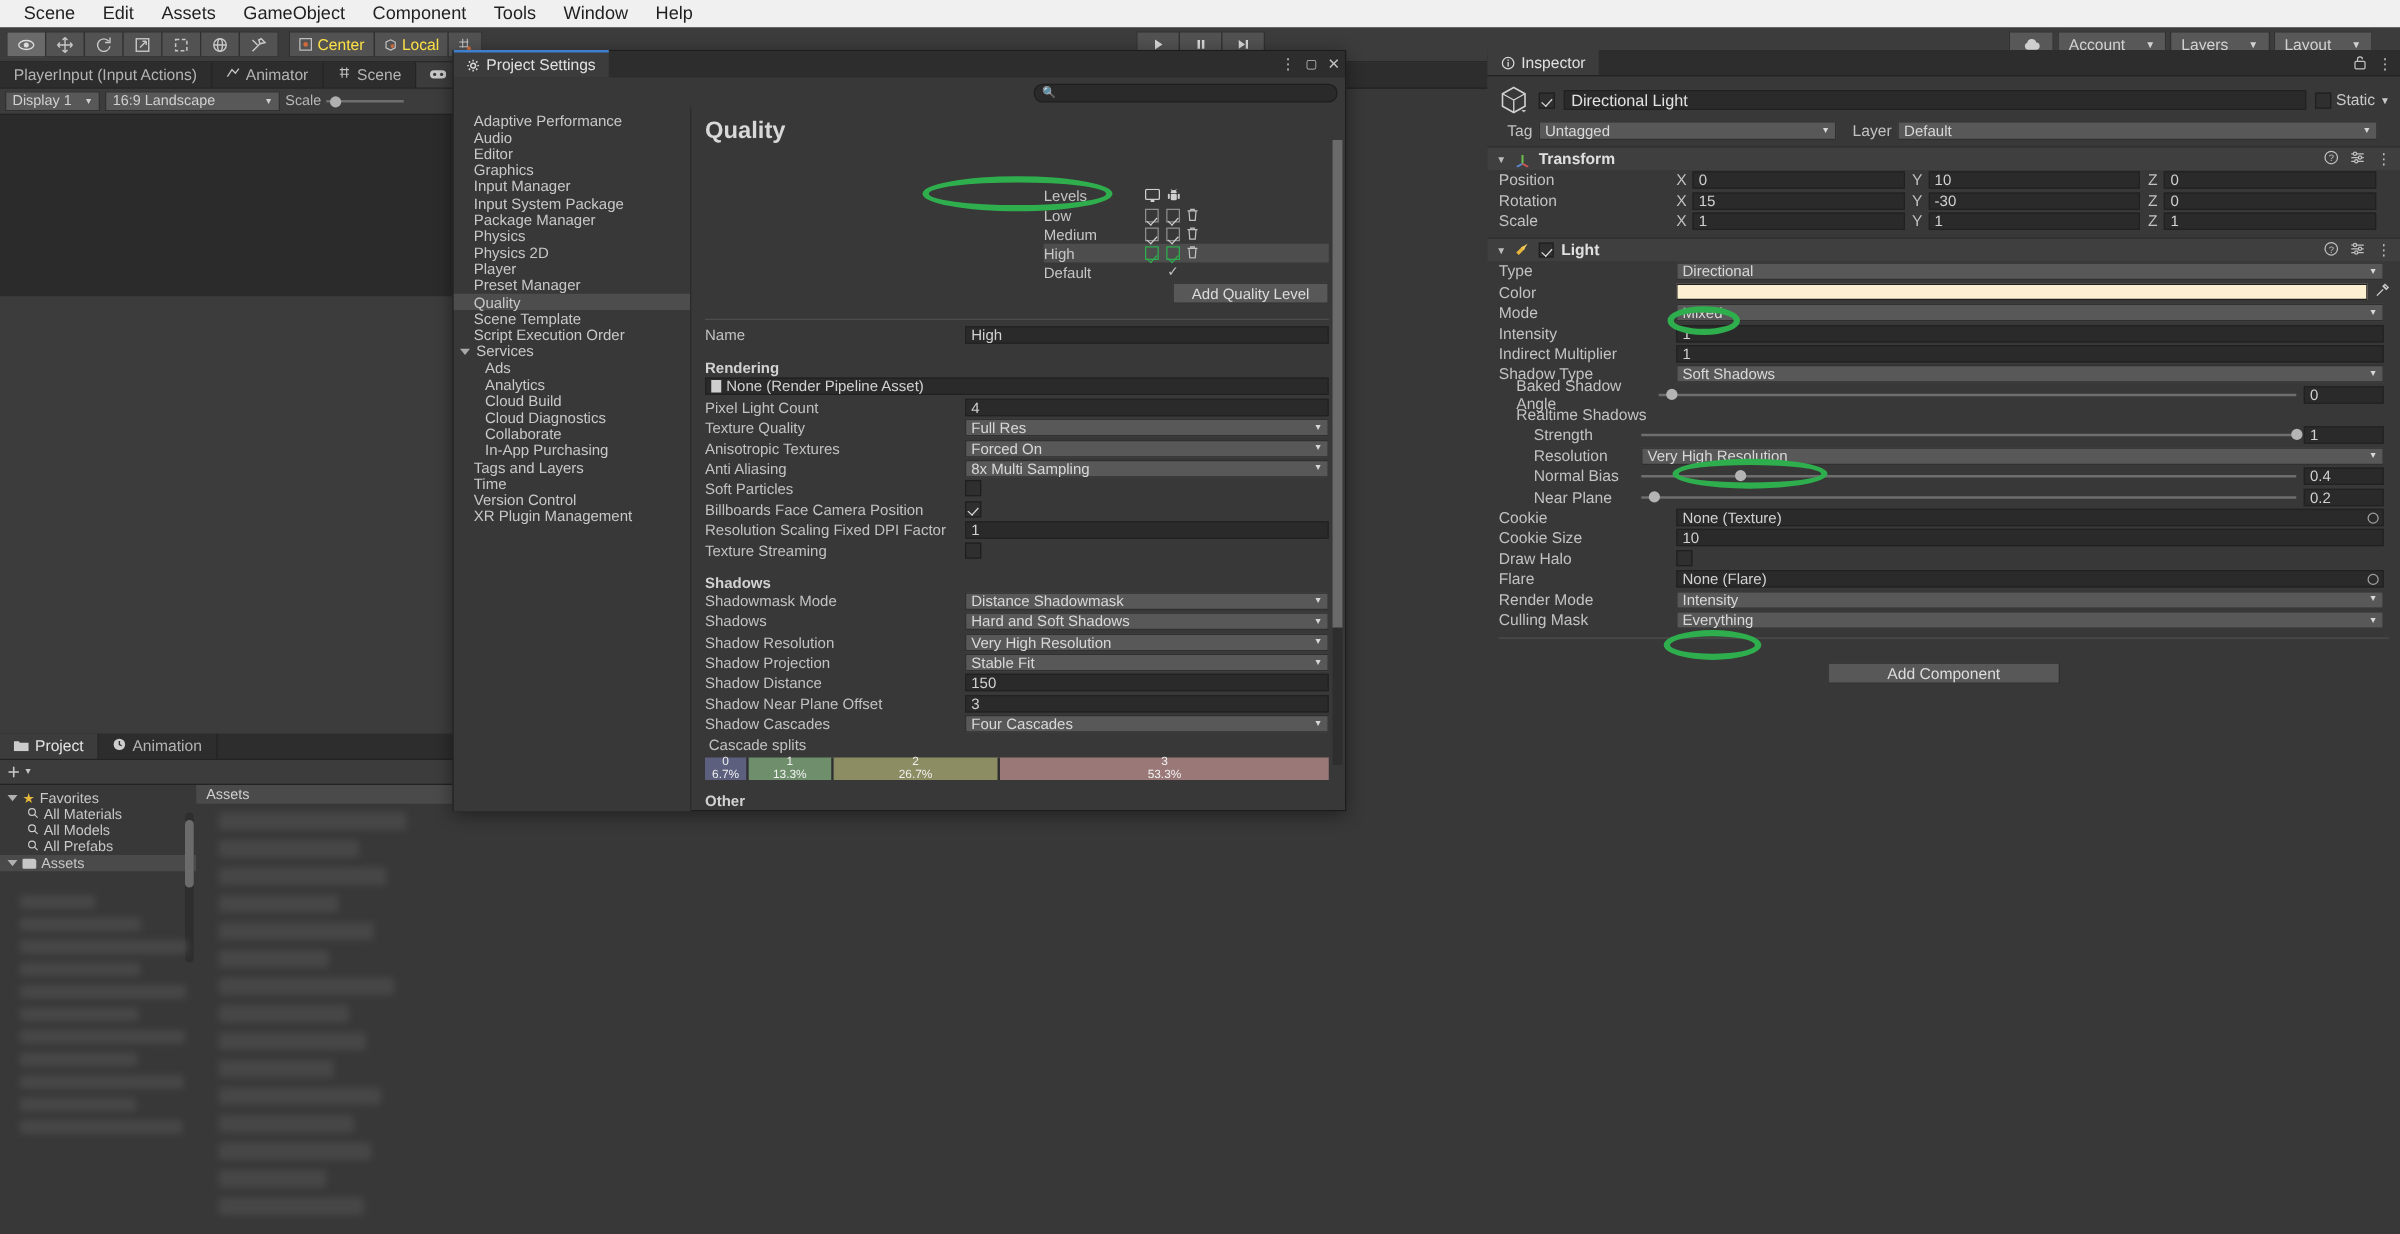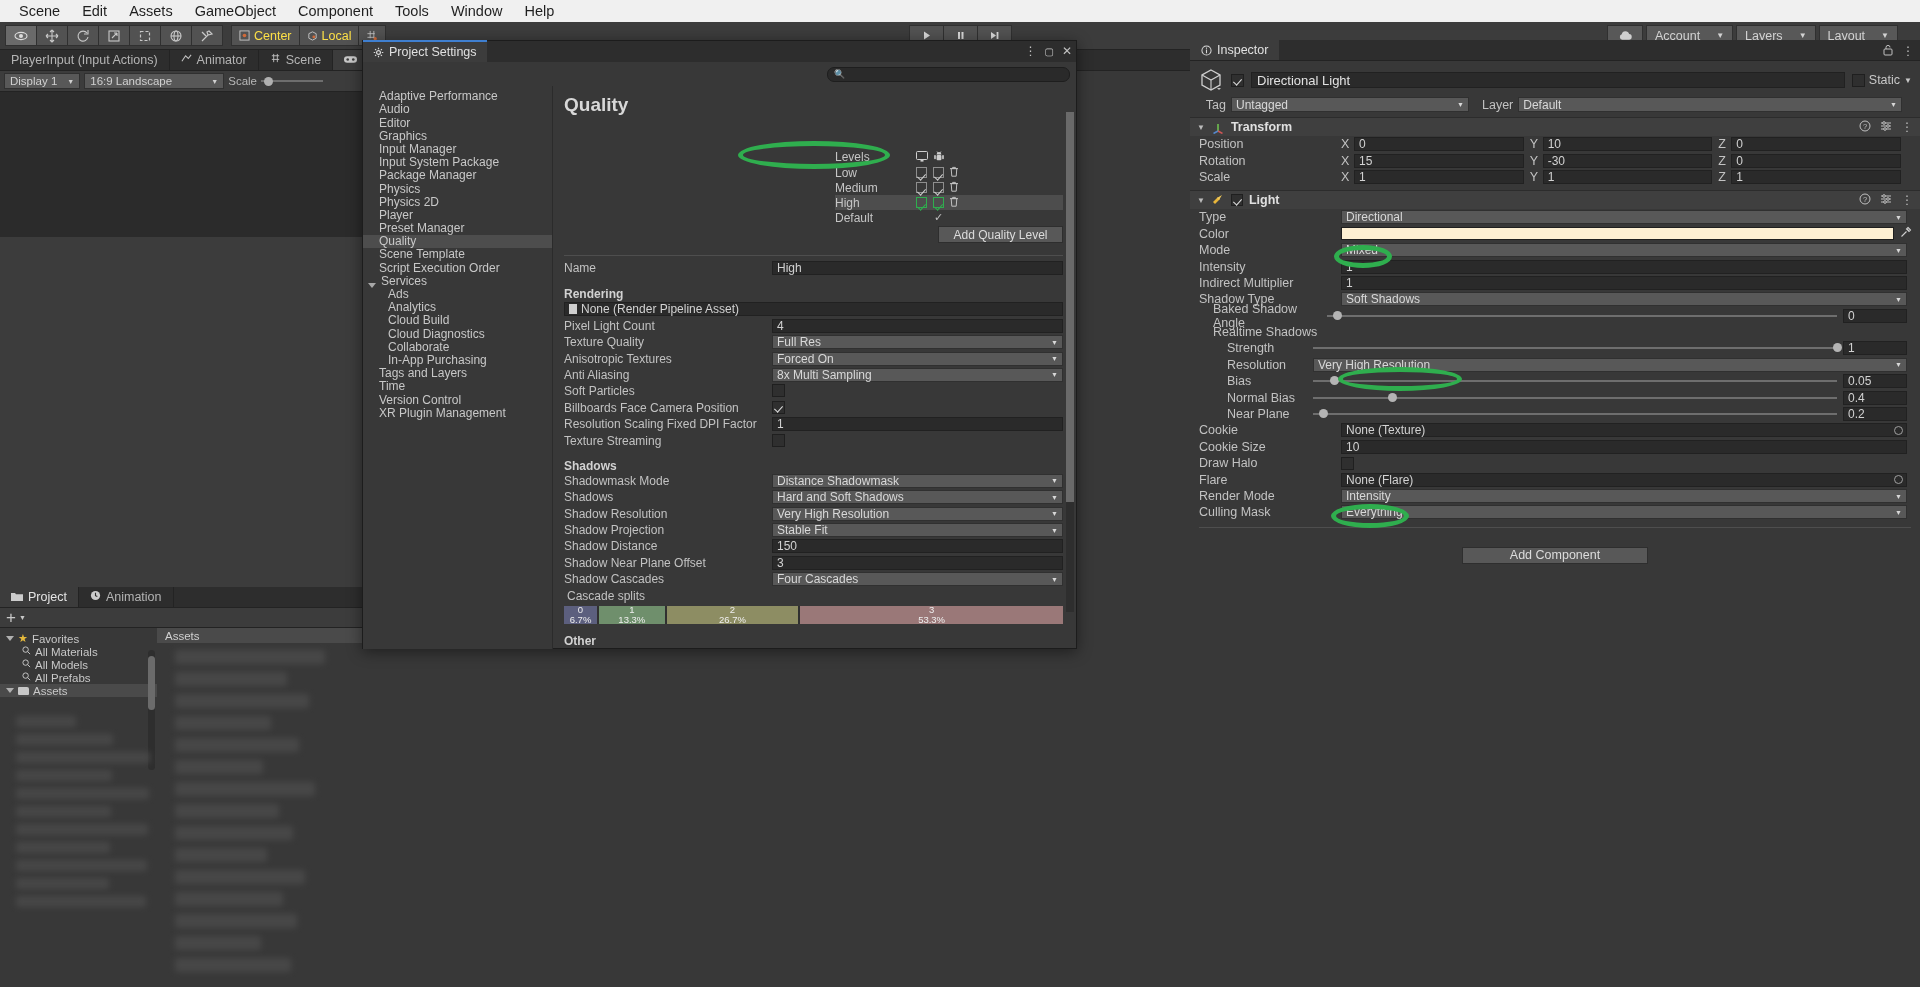--- a/index.html
+++ b/index.html
@@ -177,21 +177,21 @@
   }
   .sw-winbtns { position: absolute; right: 4px; top: 3px; display: flex; gap: 8px; align-items: center; color: #c2c2c2; font-size: 12px; }
   .sw-searchbar { height: 24px; background: #383838; display: flex; align-items: center; justify-content: flex-end; padding-right: 6px; }
   .sw-search {
     width: 243px; height: 15px; background: #2a2a2a; border: 1px solid #1e1e1e;
     border-radius: 7px; display: flex; align-items: center; padding-left: 6px;
     color: #8c8c8c; font-size: 10px;
   }
   .sw-body { display: flex; height: 563px; }
   .sw-tree { width: 190px; background: #383838; border-right: 1px solid #2b2b2b; padding-top: 4px; }
-  .sw-item { height: 13.2px; display: flex; align-items: flex-end; font-size: 12px;
+  .sw-item { height: 13.2px; display: flex; align-items: center; font-size: 12px;
     color: #c8c8c8; padding-left: 16px; }
   .sw-item.sel { background: #4d4d4d; }
   .sw-item.lvl1 { padding-left: 25px; }
   .sw-item .tri { width: 0; height: 0; border-left: 4px solid transparent;
     border-right: 4px solid transparent; border-top: 5px solid #a8a8a8; margin-right: 5px; margin-left: -11px; }
   .sw-right { flex: 1; position: relative; overflow: hidden; }
   .sw-title { font-size: 19px; font-weight: bold; color: #d8d8d8; padding: 8px 0 0 11px; }
 
   
   .levels { position: absolute; right: 13px; top: 62px; width: 228px; }
@@ -1107,29 +1107,20 @@
           </div>
         </div>
         <div class="irow">
           <span class="ilabel i2">Resolution</span>
           <div class="idrop">
             <span>Very High Resolution</span>
             <span class="dcaret">▼</span>
           </div>
         </div>
         <div class="irow">
-          <span class="ilabel i2">Bias</span>
-          <div class="islider">
-            <div class="strack">
-              <div class="sknob" style="left: calc(4% - 4px);"></div>
-            </div>
-            <div class="snum">0.05</div>
-          </div>
-        </div>
-        <div class="irow">
           <span class="ilabel i2">Normal Bias</span>
           <div class="islider">
             <div class="strack">
               <div class="sknob" style="left: calc(15% - 4px);"></div>
             </div>
             <div class="snum">0.4</div>
           </div>
         </div>
         <div class="irow">
           <span class="ilabel i2">Near Plane</span>

